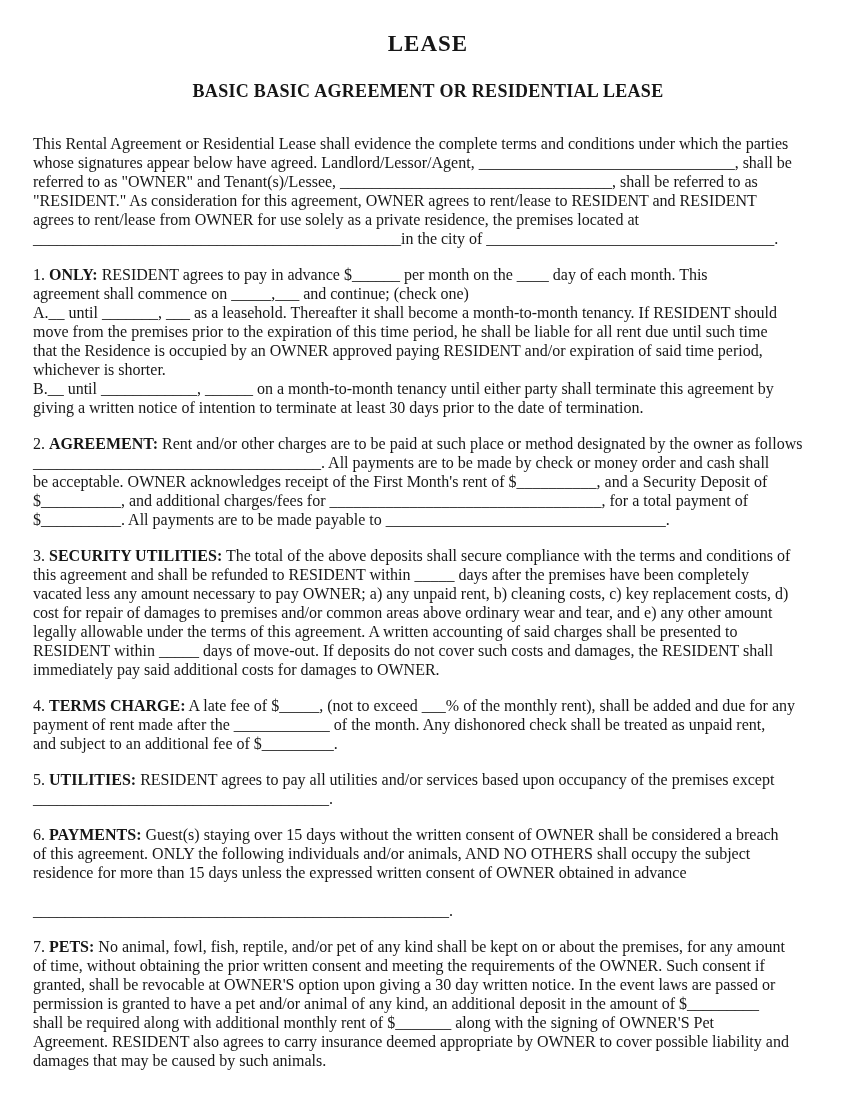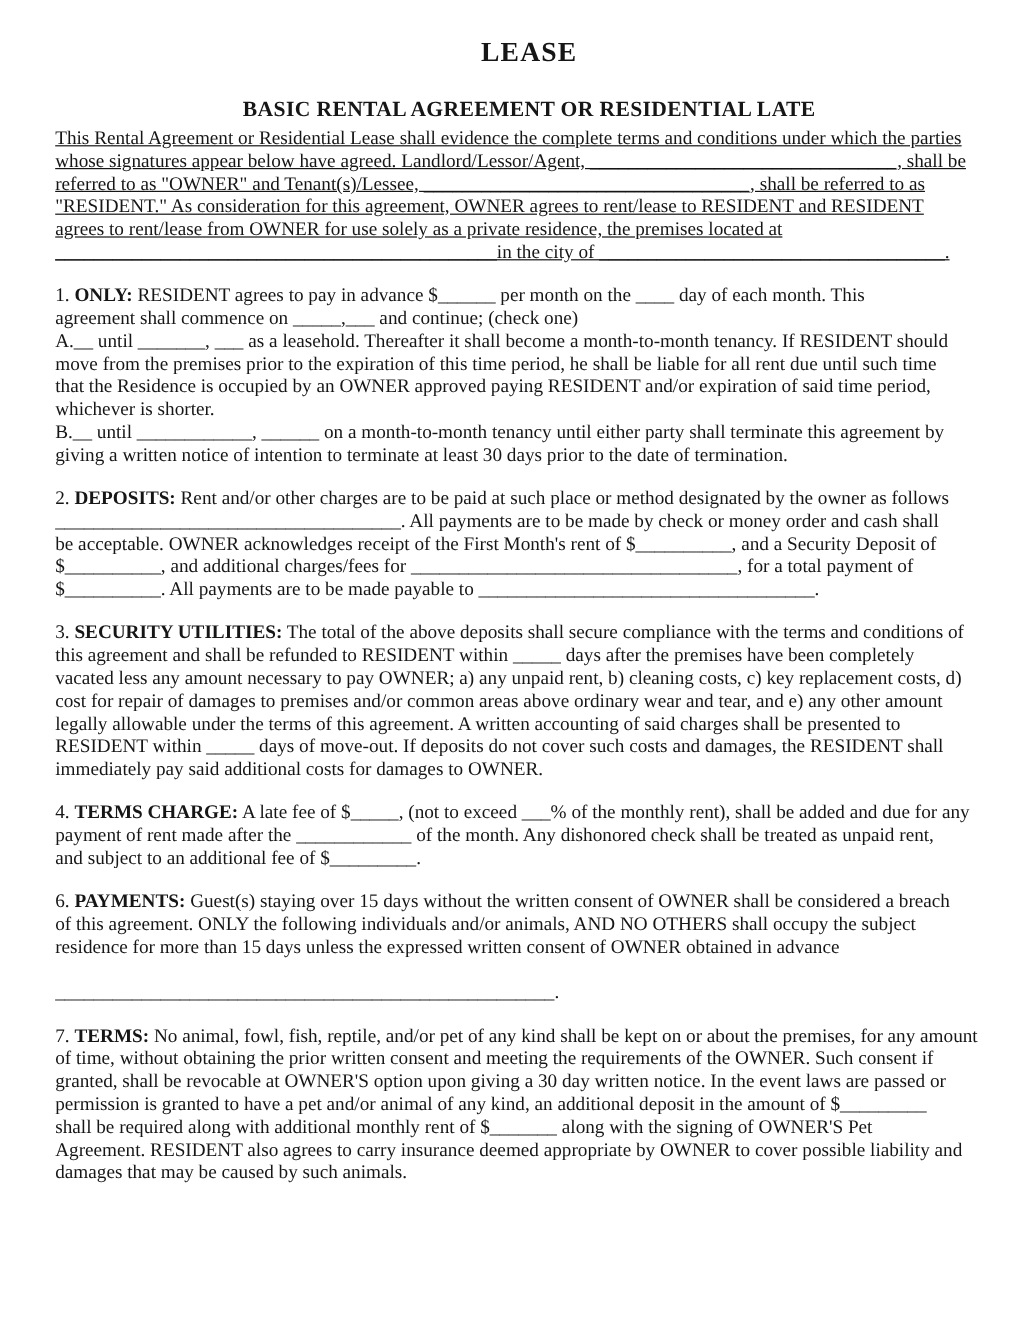--- a/index.html
+++ b/index.html
@@ -6,21 +6,21 @@
     margin: 0;
     padding: 0;
     background: #ffffff;
   }
   .page {
     position: relative;
     width: 850px;
     height: 1100px;
     background: #ffffff;
     box-sizing: border-box;
-    padding: 30px 0 0 46px;
+    padding: 30px 0 0 33px;
     overflow: hidden;
     font-family: "Liberation Serif", serif;
     font-size: 16px;
     line-height: 19px;
     color: #161616;
   }
   .title {
     width: 790px;
     margin: 0;
     text-align: center;
@@ -36,78 +36,79 @@
     font-size: 18px;
     line-height: 22px;
     font-weight: bold;
     letter-spacing: 0.3px;
   }
   .para {
     margin: 17px 0 0 0;
     white-space: pre;
   }
   .para.intro {
-    margin-top: 4px;
-    text-decoration: underline;
+    margin-top: 32px;
   }
   .sec-heading {
     font-weight: bold;
   }
 </style>
 </head>
 <body>
 
 <div class="page">
 
   <h1 class="title">LEASE</h1>
 
-  <h2 class="subtitle">BASIC RENTAL AGREEMENT OR RESIDENTIAL LATE</h2>
+  <h2 class="subtitle">BASIC BASIC AGREEMENT OR RESIDENTIAL LEASE</h2>
 
   <div class="para intro"><span>This Rental Agreement or Residential Lease shall evidence the complete terms and conditions under which the parties
 whose signatures appear below have agreed. Landlord/Lessor/Agent, ________________________________, shall be
 referred to as "OWNER" and Tenant(s)/Lessee, __________________________________, shall be referred to as
 "RESIDENT." As consideration for this agreement, OWNER agrees to rent/lease to RESIDENT and RESIDENT
 agrees to rent/lease from OWNER for use solely as a private residence, the premises located at
 ______________________________________________in the city of ____________________________________.</span></div>
 
   <div class="para"><span class="sec-num">1. </span><span class="sec-heading">ONLY:</span><span class="sec-body"> RESIDENT agrees to pay in advance $______ per month on the ____ day of each month. This
 agreement shall commence on _____,___ and continue; (check one)
 A.__ until _______, ___ as a leasehold. Thereafter it shall become a month-to-month tenancy. If RESIDENT should
 move from the premises prior to the expiration of this time period, he shall be liable for all rent due until such time
 that the Residence is occupied by an OWNER approved paying RESIDENT and/or expiration of said time period,
 whichever is shorter.
 B.__ until ____________, ______ on a month-to-month tenancy until either party shall terminate this agreement by
 giving a written notice of intention to terminate at least 30 days prior to the date of termination.</span></div>
 
-  <div class="para"><span class="sec-num">2. </span><span class="sec-heading">DEPOSITS:</span><span class="sec-body"> Rent and/or other charges are to be paid at such place or method designated by the owner as follows
+  <div class="para"><span class="sec-num">2. </span><span class="sec-heading">AGREEMENT:</span><span class="sec-body"> Rent and/or other charges are to be paid at such place or method designated by the owner as follows
 ____________________________________. All payments are to be made by check or money order and cash shall
 be acceptable. OWNER acknowledges receipt of the First Month's rent of $__________, and a Security Deposit of
 $__________, and additional charges/fees for __________________________________, for a total payment of
 $__________. All payments are to be made payable to ___________________________________.</span></div>
 
   <div class="para"><span class="sec-num">3. </span><span class="sec-heading">SECURITY UTILITIES:</span><span class="sec-body"> The total of the above deposits shall secure compliance with the terms and conditions of
 this agreement and shall be refunded to RESIDENT within _____ days after the premises have been completely
 vacated less any amount necessary to pay OWNER; a) any unpaid rent, b) cleaning costs, c) key replacement costs, d)
 cost for repair of damages to premises and/or common areas above ordinary wear and tear, and e) any other amount
 legally allowable under the terms of this agreement. A written accounting of said charges shall be presented to
 RESIDENT within _____ days of move-out. If deposits do not cover such costs and damages, the RESIDENT shall
 immediately pay said additional costs for damages to OWNER.</span></div>
 
   <div class="para"><span class="sec-num">4. </span><span class="sec-heading">TERMS CHARGE:</span><span class="sec-body"> A late fee of $_____, (not to exceed ___% of the monthly rent), shall be added and due for any
 payment of rent made after the ____________ of the month. Any dishonored check shall be treated as unpaid rent,
 and subject to an additional fee of $_________.</span></div>
 
+  <div class="para"><span class="sec-num">5. </span><span class="sec-heading">UTILITIES:</span><span class="sec-body"> RESIDENT agrees to pay all utilities and/or services based upon occupancy of the premises except
+_____________________________________.</span></div>
 
   <div class="para"><span class="sec-num">6. </span><span class="sec-heading">PAYMENTS:</span><span class="sec-body"> Guest(s) staying over 15 days without the written consent of OWNER shall be considered a breach
 of this agreement. ONLY the following individuals and/or animals, AND NO OTHERS shall occupy the subject
 residence for more than 15 days unless the expressed written consent of OWNER obtained in advance
 
 ____________________________________________________.</span></div>
 
-  <div class="para"><span class="sec-num">7. </span><span class="sec-heading">TERMS:</span><span class="sec-body"> No animal, fowl, fish, reptile, and/or pet of any kind shall be kept on or about the premises, for any amount
+  <div class="para"><span class="sec-num">7. </span><span class="sec-heading">PETS:</span><span class="sec-body"> No animal, fowl, fish, reptile, and/or pet of any kind shall be kept on or about the premises, for any amount
 of time, without obtaining the prior written consent and meeting the requirements of the OWNER. Such consent if
 granted, shall be revocable at OWNER'S option upon giving a 30 day written notice. In the event laws are passed or
 permission is granted to have a pet and/or animal of any kind, an additional deposit in the amount of $_________
 shall be required along with additional monthly rent of $_______ along with the signing of OWNER'S Pet
 Agreement. RESIDENT also agrees to carry insurance deemed appropriate by OWNER to cover possible liability and
 damages that may be caused by such animals.</span></div>
 
 </div>
 
 </body></html>

